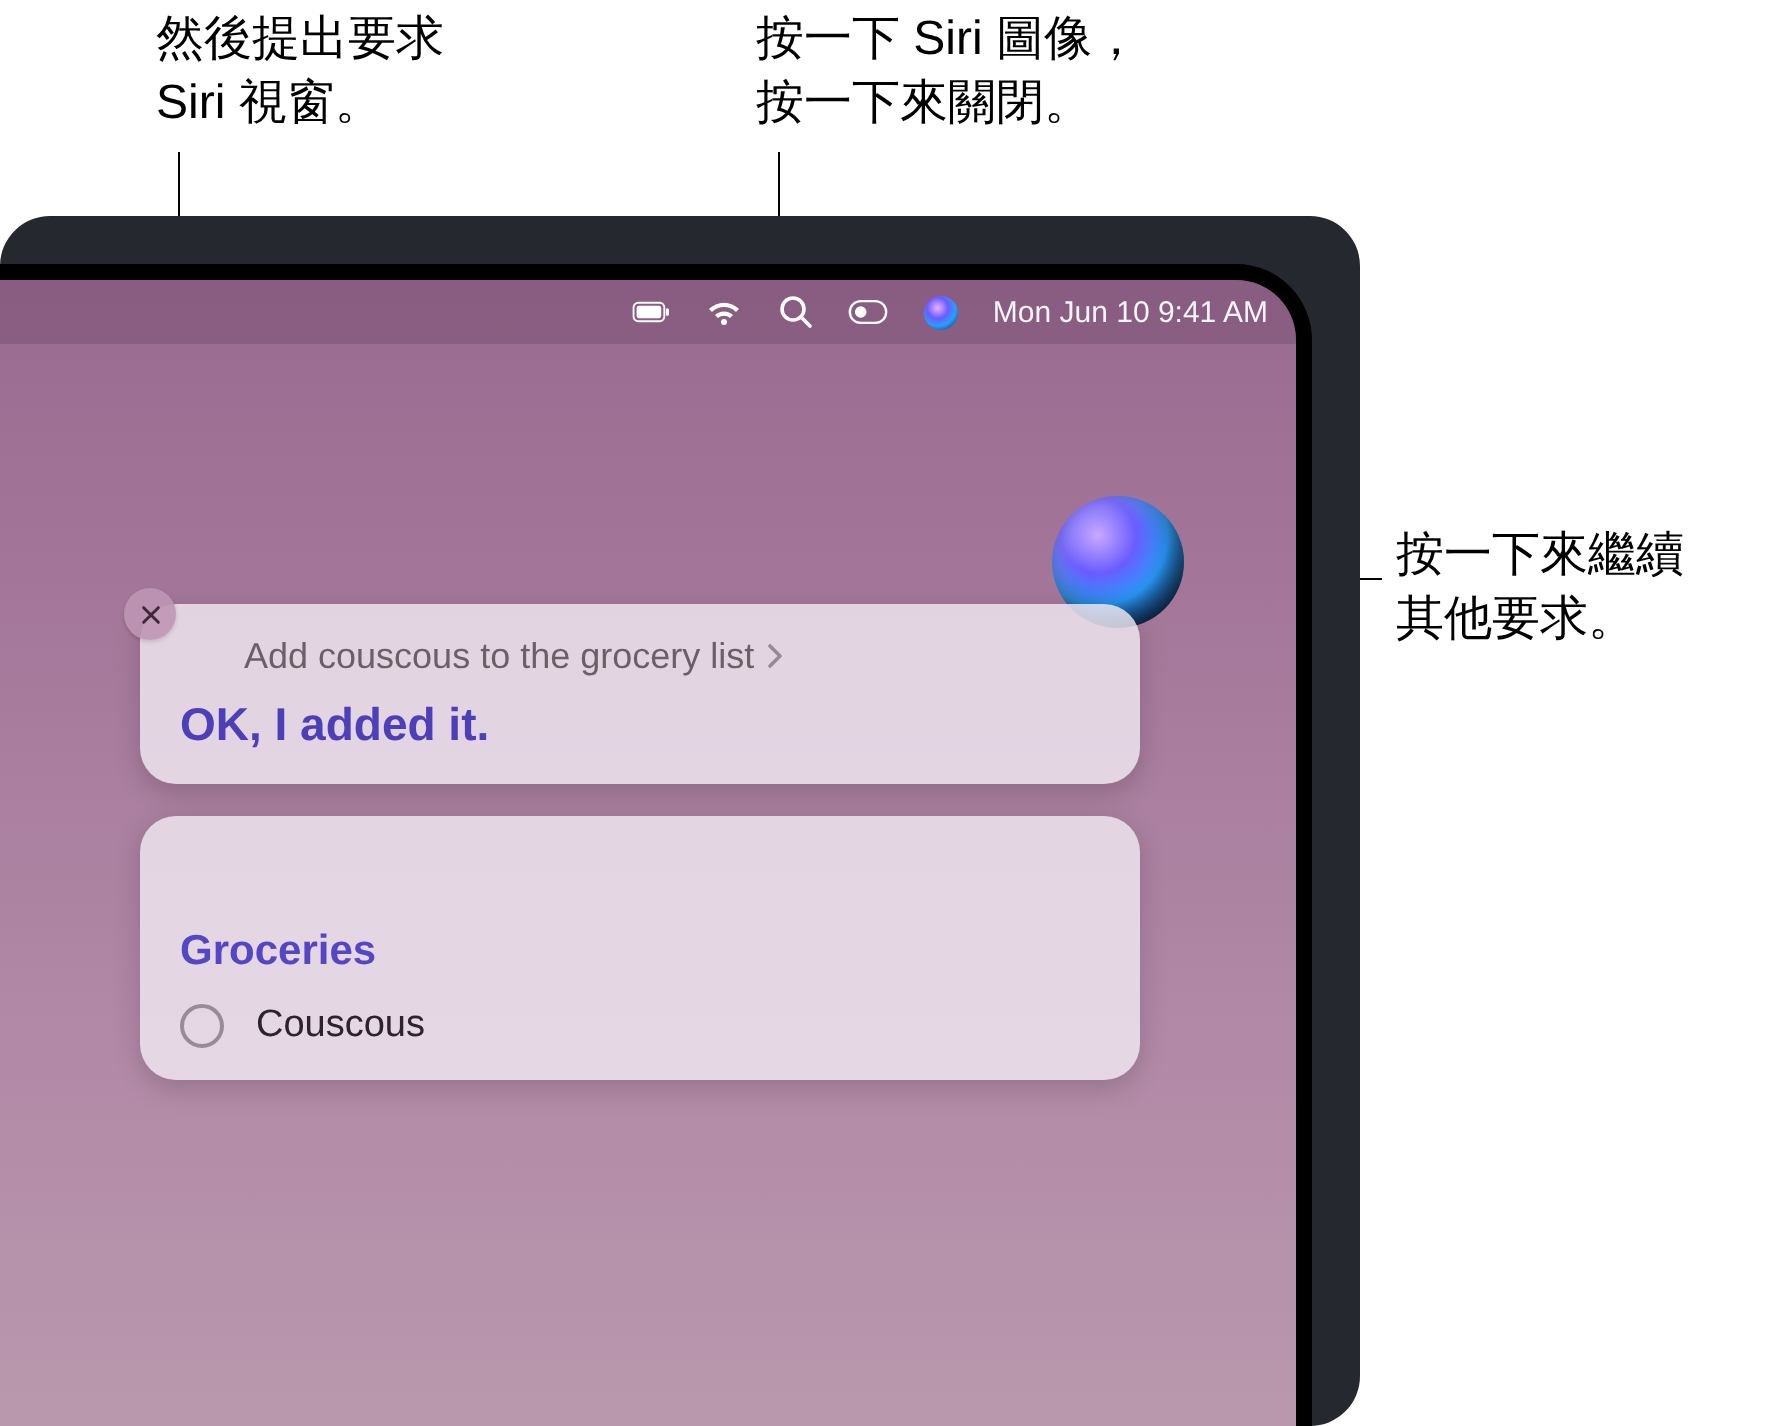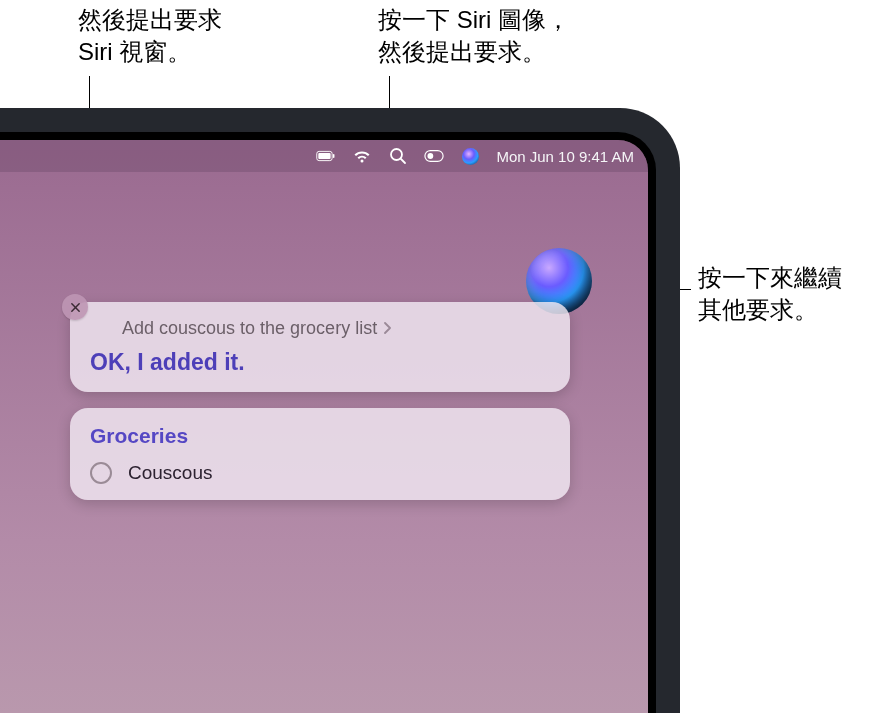--- a/index.html
+++ b/index.html
@@ -30,20 +30,21 @@
     
     .device {
       position: absolute;
       top: 108px;
       left: 0;
       width: 680px;
       height: 605px;
       background: #25282e;
       border-top-right-radius: 60px;
       border-top-left-radius: 0;
+      border-radius: 25px;
     }
     .device-inner {
       position: absolute;
       top: 24px;
       left: 0;
       right: 24px;
       bottom: 0;
       background: #000;
       border-top-right-radius: 38px;
     }
@@ -145,20 +146,21 @@
     .response {
       color: #4d3fb8;
       font-size: 23px;
       font-weight: 600;
     }
     .list-title {
       color: #5547c4;
       font-size: 21px;
       font-weight: 700;
       margin-bottom: 14px;
+      margin-top: 40px;
     }
     .list-item {
       display: flex;
       align-items: flex-start;
       gap: 16px;
       font-size: 19px;
       color: #2c2230;
       font-weight: 500;
     }
     .radio {
@@ -177,21 +179,21 @@
     }
   </style>
 </head>
 <body>
 
 <div class="callout" style="top:4px; left:78px;">然後提出要求
 Siri 視窗。</div>
 <div class="callout-line callout-line-v" style="left:89px; top:76px; height:258px;"></div>
 
 <div class="callout" style="top:4px; left:378px;">按一下 Siri 圖像，
-然後提出要求。</div>
+按一下來關閉。</div>
 <div class="callout-line callout-line-v" style="left:389px; top:76px; height:76px;"></div>
 
 <div class="callout" style="top:262px; left:698px;">按一下來繼續
 其他要求。</div>
 <div class="callout-line callout-line-h" style="left:566px; top:289px; width:125px;"></div>
 
 <div class="device">
   <div class="device-inner">
     <div class="screen">
 

